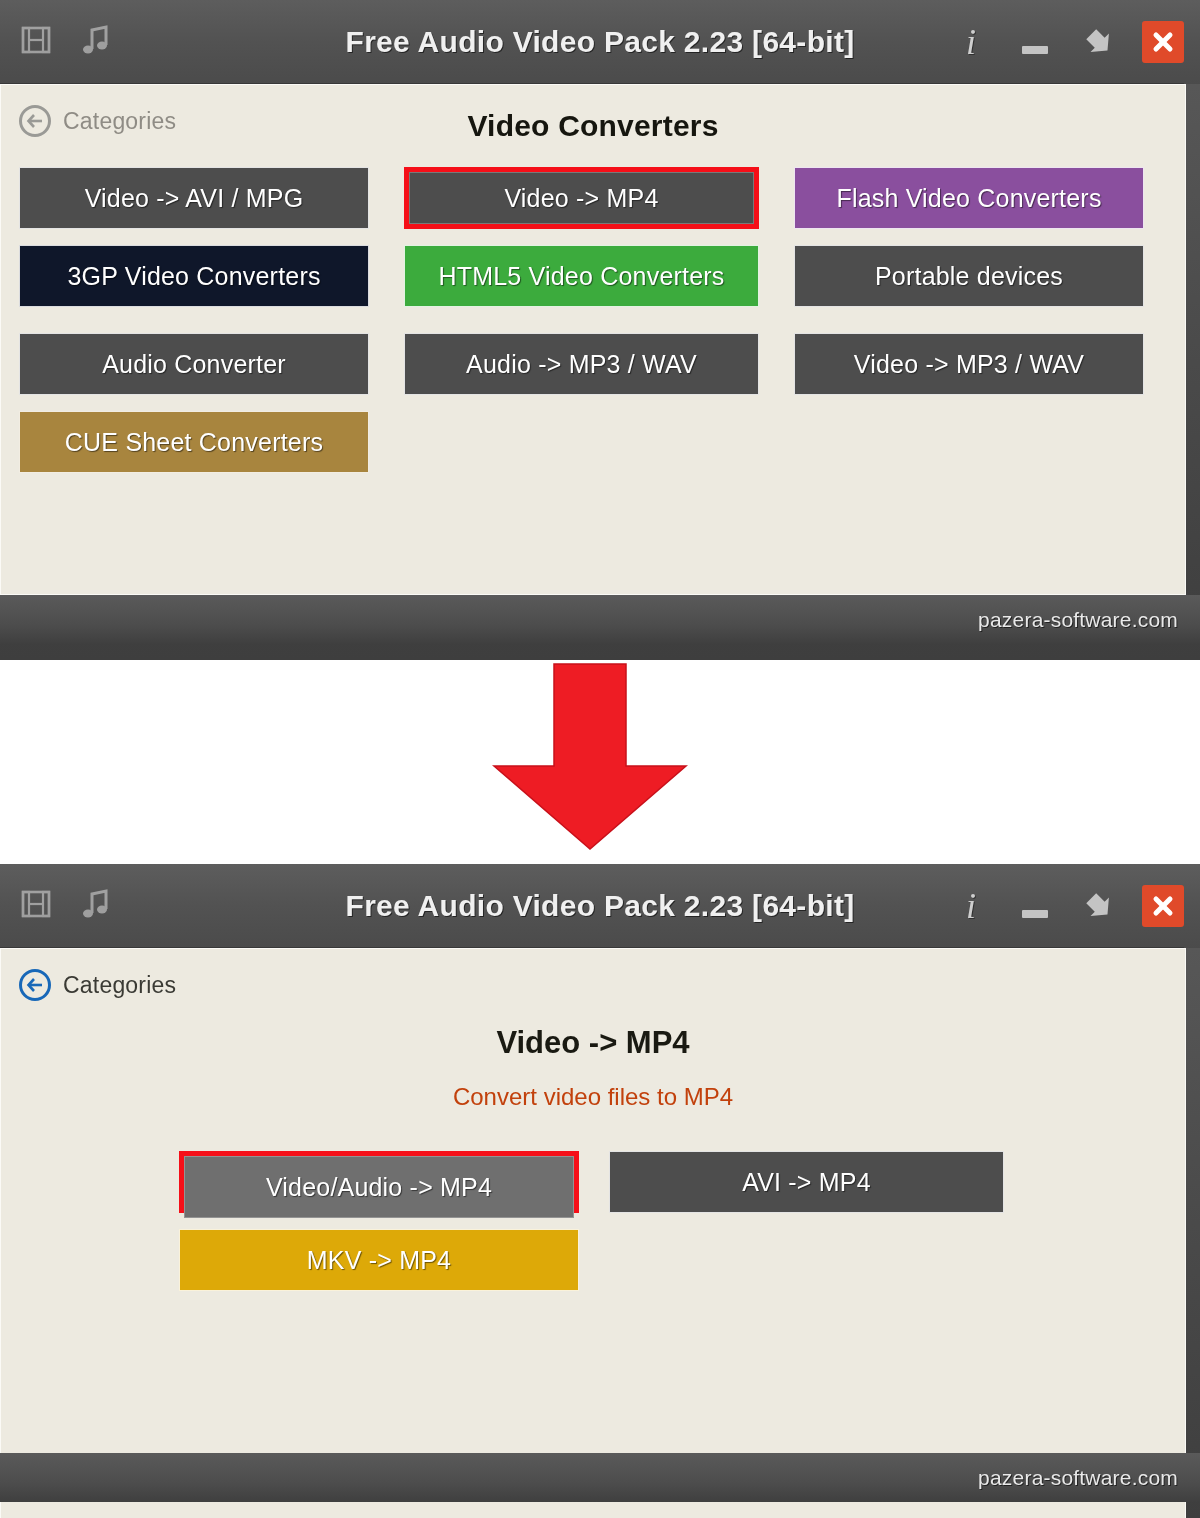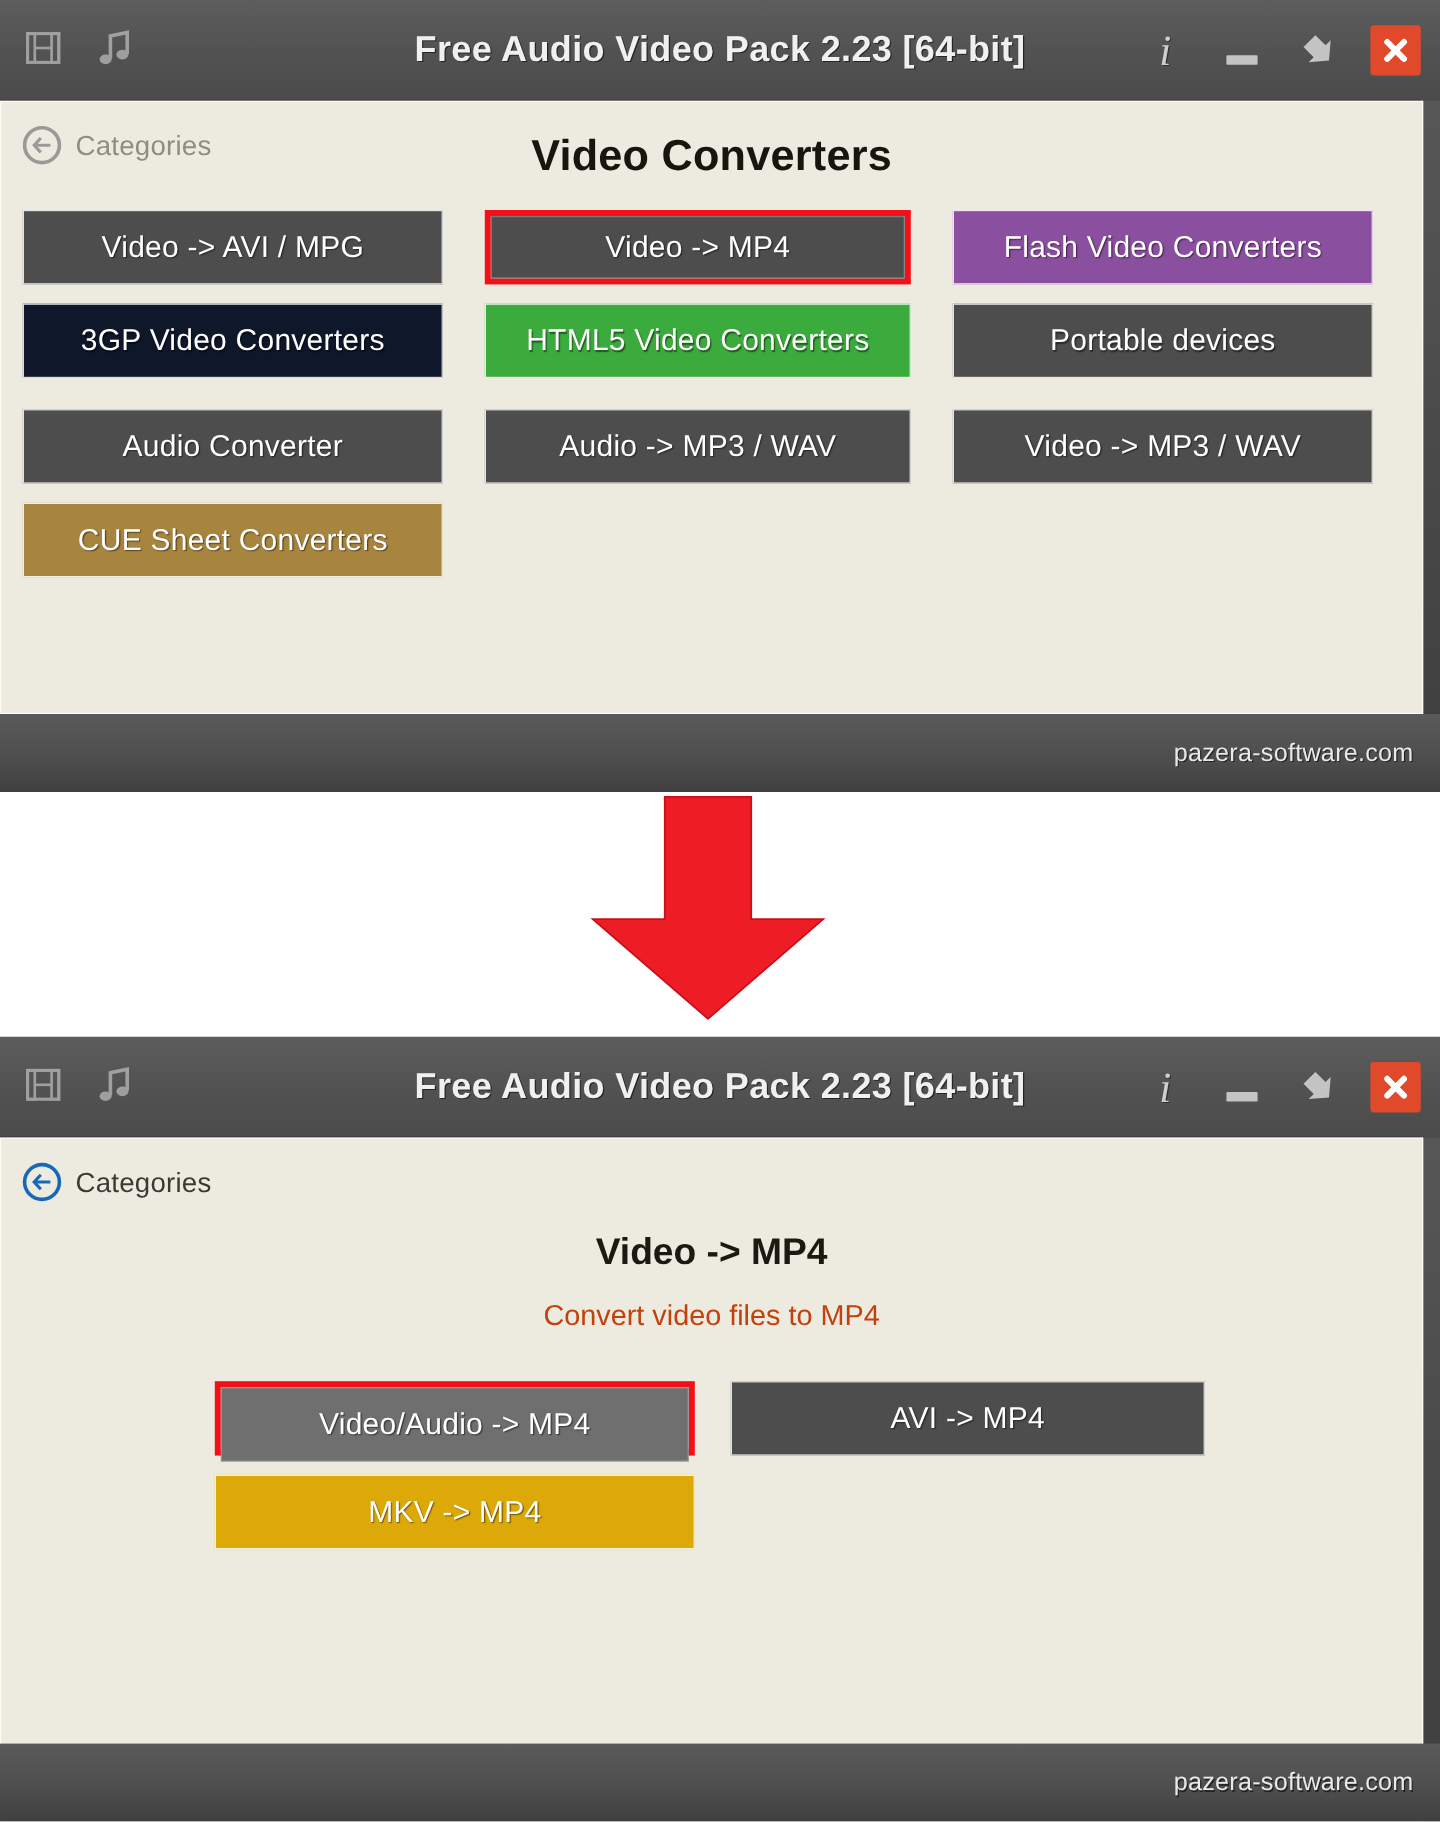--- a/index.html
+++ b/index.html
@@ -124,21 +124,21 @@
   .back-label {
     font-size: 23px;
     letter-spacing: .2px;
   }
   .back-label.grey { color: #8f8c85; }
   .back-label.blue { color: #3a3a34; }
 
   
   .section-title {
     text-align: center;
-    font-size: 36px;
+    font-size: 30px;
     font-weight: bold;
     color: #16160f;
     letter-spacing: .2px;
   }
 
   
   .grid {
     display: grid;
     grid-template-columns: 350px 355px 350px;
     column-gap: 35px;
@@ -173,22 +173,22 @@
     border: 5px solid #f50f18;
     box-sizing: border-box;
     padding: 0;
     display: block;
   }
   .hl .btn { height: 100%; border: 1px solid rgba(255,255,255,.25); }
 
   
   .statusbar {
     position: absolute;
-    left: 0; right: 0; bottom: 0;
-    height: 65px;
+    left: 0; right: 0; bottom: 16px;
+    height: 49px;
     background: linear-gradient(to bottom, #5a5a5a 0%, #4d4d4d 60%, #3f3f3f 100%);
     display: flex;
     align-items: center;
     justify-content: flex-end;
     padding-right: 22px;
     box-sizing: border-box;
     text-align: right;
   }
   .status-text {
     font-size: 21px;

